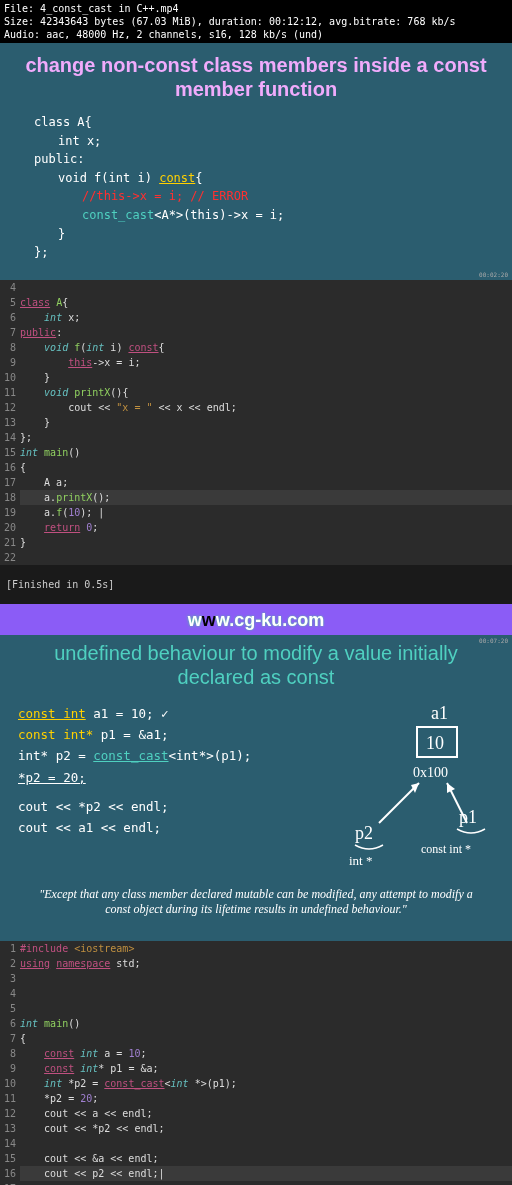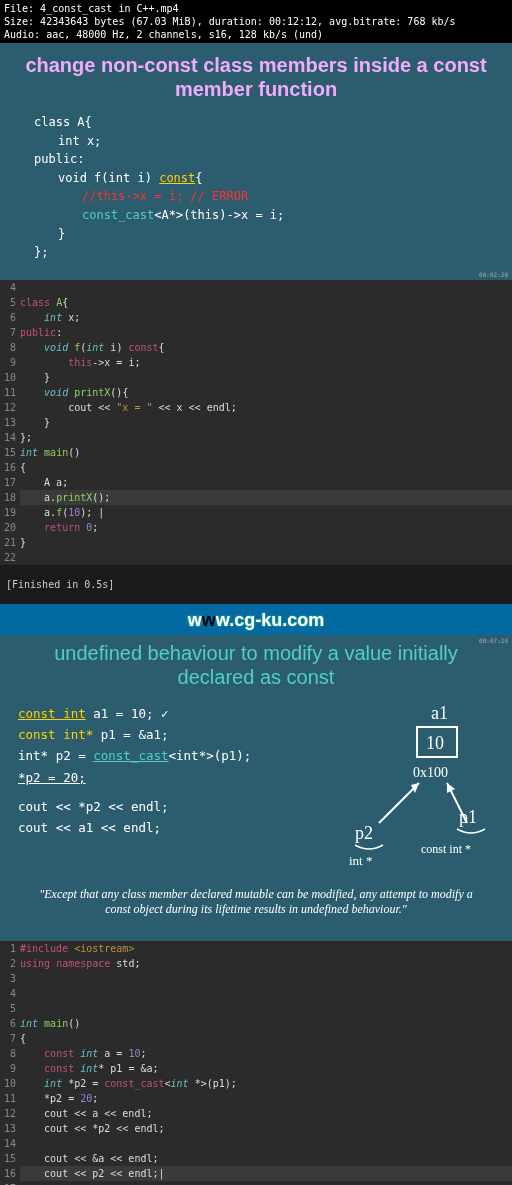--- a/index.html
+++ b/index.html
@@ -11,31 +11,31 @@
   .code-block { font-family: Consolas, monospace; font-size: 12px; line-height: 1.55; color: #fff; padding-left: 16px; }
   .code-block .kw-const { color: #ffd000; text-decoration: underline; }
   .code-block .err { color: #ff3030; }
   .code-block .const-cast { color: #4fd0c0; }
   .ts { position: absolute; bottom: 2px; right: 4px; font-size: 6px; color: #aaa; font-family: monospace; }
 
   .editor { background: #2b2b2b; font-family: Consolas, monospace; font-size: 10px; line-height: 1.5; position: relative; }
   .editor-row { display: flex; }
   .gutter { width: 20px; text-align: right; color: #888; padding-right: 4px; background: #2b2b2b; flex-shrink: 0; }
   .ecode { white-space: pre; color: #ddd; }
-  .e-kw { color: #c05080; }
+  .e-kw { color: #c05080; text-decoration: underline; }
   .e-type { color: #66c0c0; font-style: italic; }
   .e-num { color: #a080d0; }
   .e-str { color: #c09040; }
   .e-fn { color: #90d060; }
   .e-inc { color: #c05080; }
   .e-inc2 { color: #c09040; }
   .hl-row { background: #3a3a3a; }
   .finished { background: #1a1a1a; color: #ccc; font-size: 10px; padding: 14px 6px; font-family: monospace; }
 
-  .watermark { text-align: center; padding: 6px 0 4px; background: #0369a1; }
+  .watermark { text-align: center; padding: 6px 0 4px; background: #8b5cf6; }
   .wm-text { font-size: 18px; font-weight: bold; }
   .wm-w { color: #fff; text-shadow: 0 0 3px #44dd88; }
 
   .slide2-body { display: flex; gap: 10px; }
   .slide2-code { font-family: Consolas, monospace; font-size: 12.5px; line-height: 1.7; color: #fff; flex: 1; }
   .slide2-code .ul-y { text-decoration: underline; text-decoration-color: #ffd000; }
   .slide2-code .ul-g { text-decoration: underline; text-decoration-color: #4fd0c0; }
   .slide2-code .f-const { color: #ffd000; }
   .slide2-code .f-cc { color: #4fd0c0; }
   .handdraw { width: 175px; position: relative; color: #fff; font-family: cursive; font-size: 16px; }

